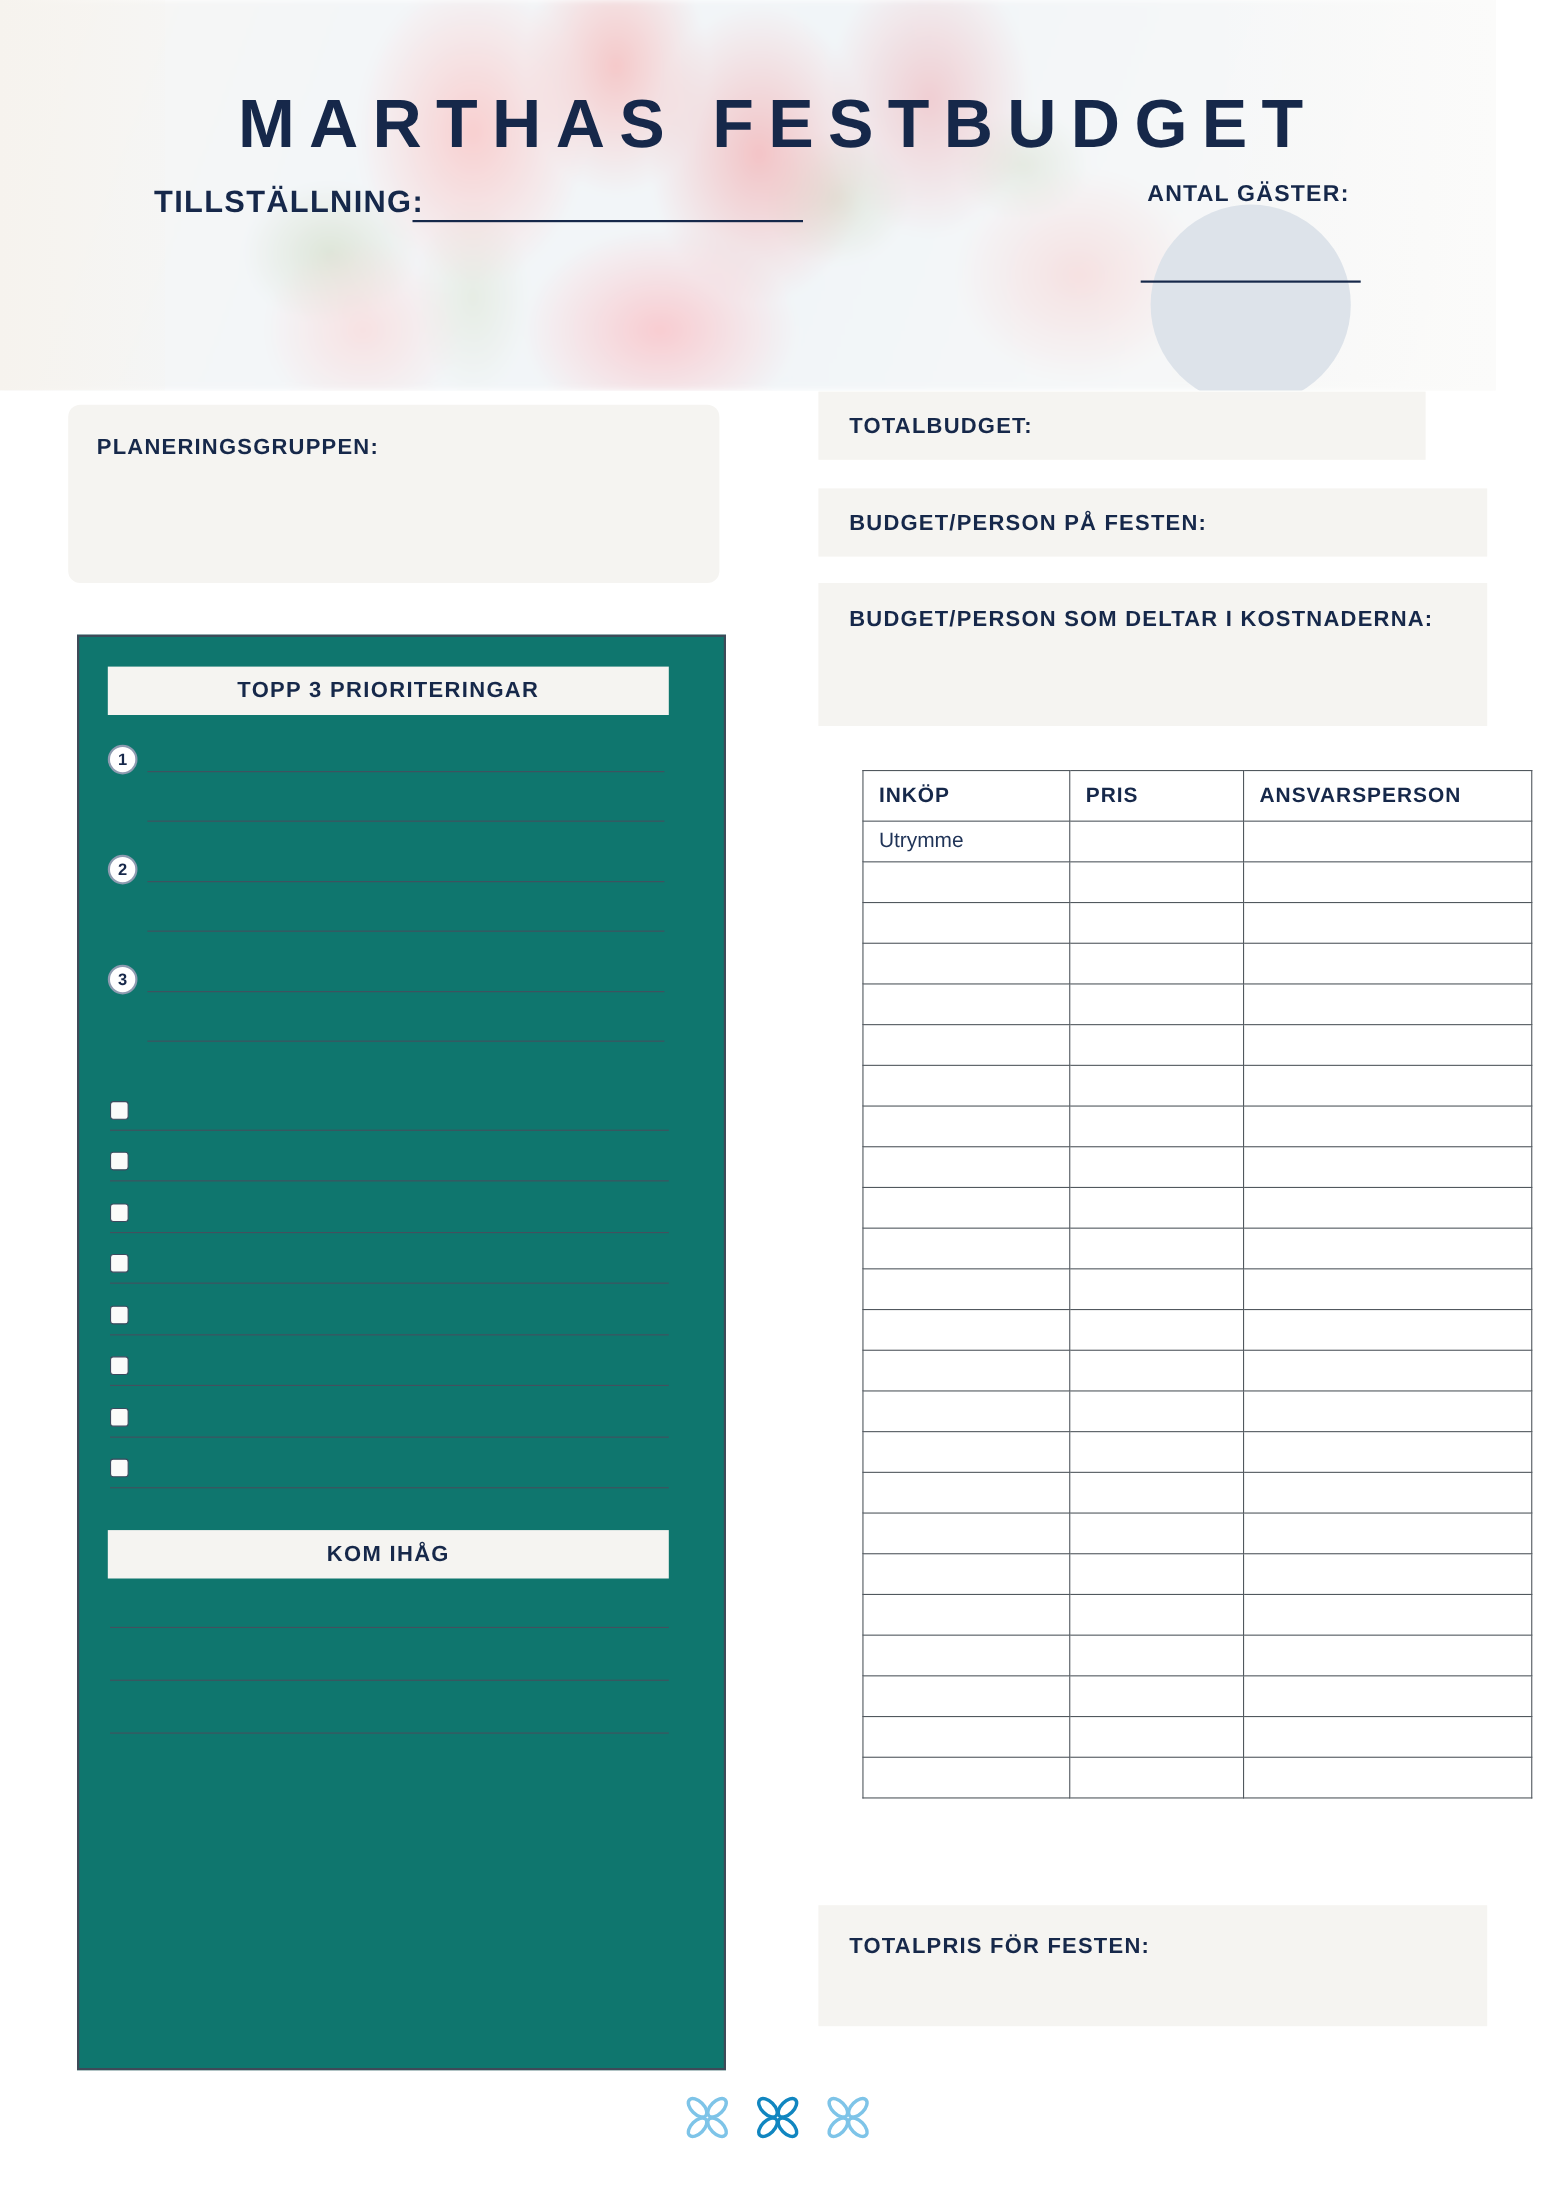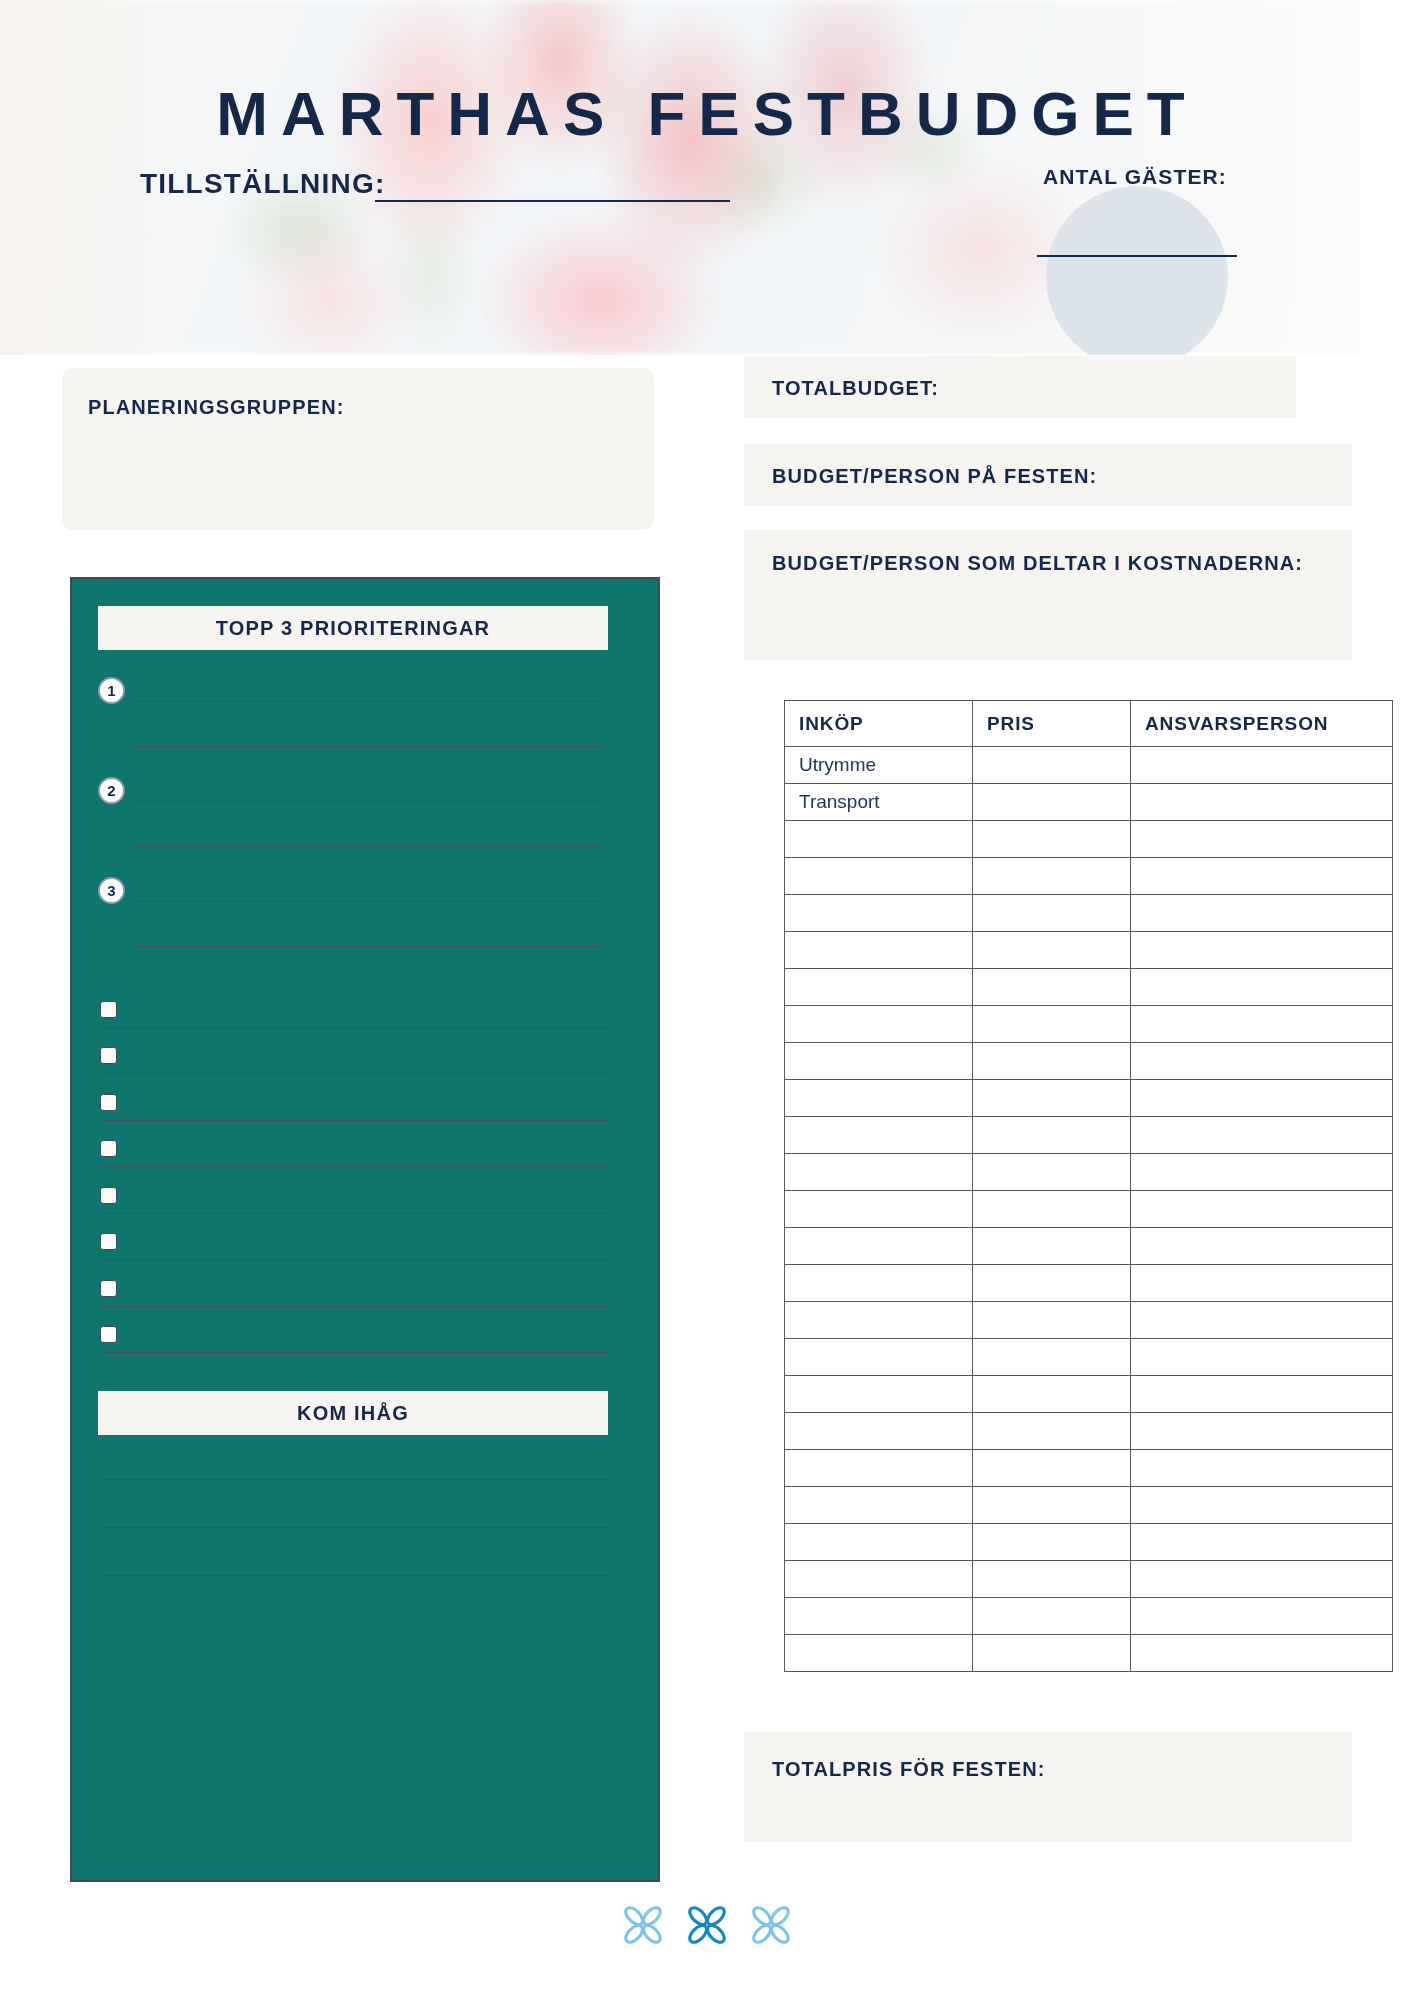--- a/index.html
+++ b/index.html
@@ -360,25 +360,20 @@
     <thead>
       <tr>
         <th class="col-inkop">INKÖP</th>
         <th class="col-pris">PRIS</th>
         <th class="col-ansvar th-ansvar">ANSVARSPERSON</th>
       </tr>
     </thead>
     <tbody id="purchases-body">
         <tr>
           <td class="col-inkop">Utrymme</td>
-          <td class="col-pris"></td>
-          <td class="col-ansvar"></td>
-        </tr>
-        <tr>
-          <td class="col-inkop">Transport</td>
           <td class="col-pris"></td>
           <td class="col-ansvar"></td>
         </tr>
         <tr>
           <td class="col-inkop"></td>
           <td class="col-pris"></td>
           <td class="col-ansvar"></td>
         </tr>
         <tr>
           <td class="col-inkop"></td>

